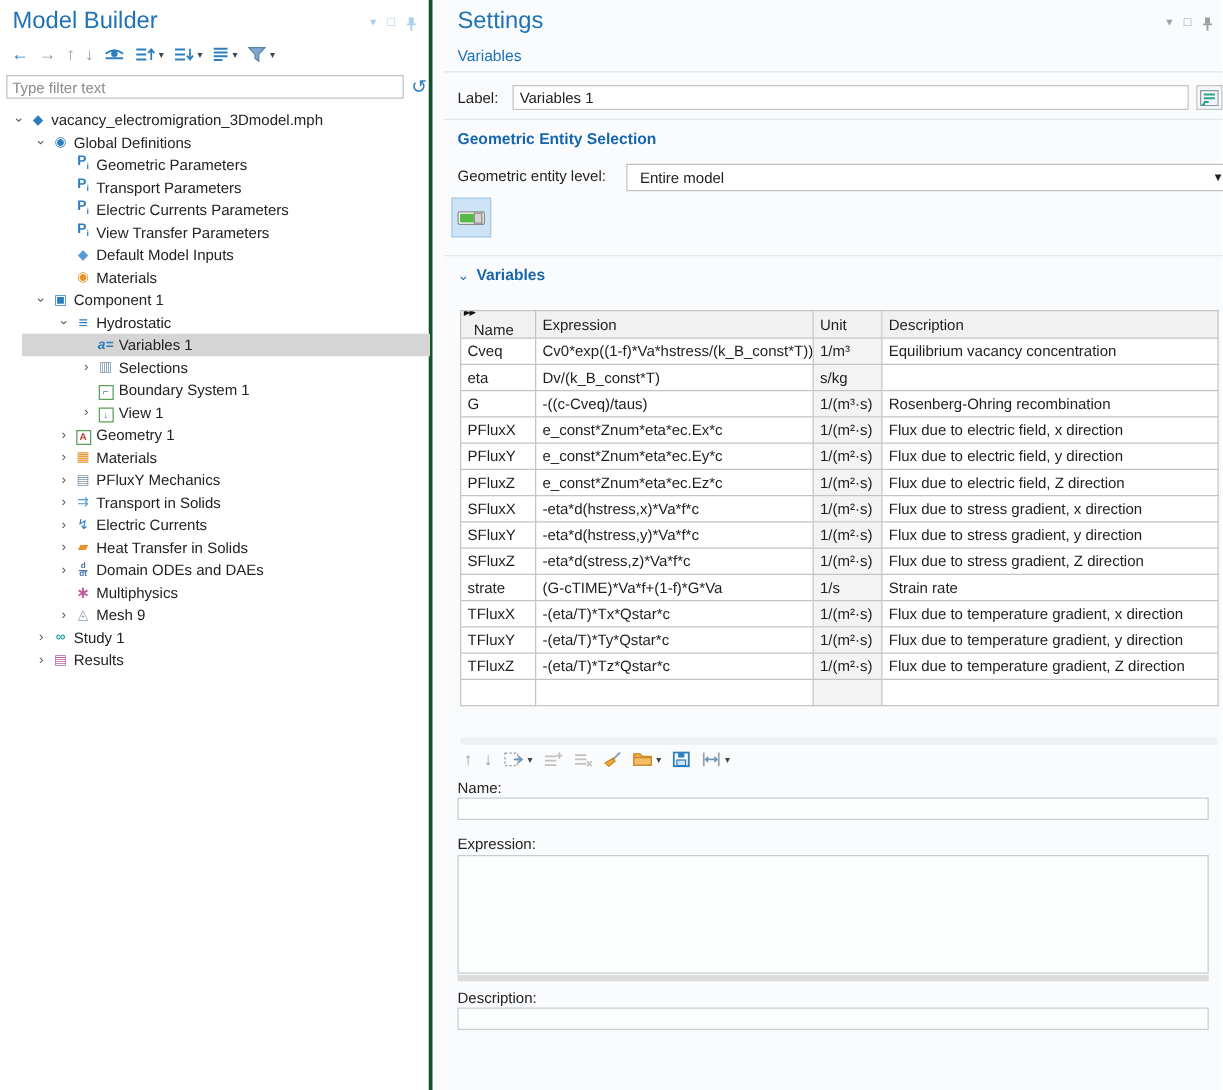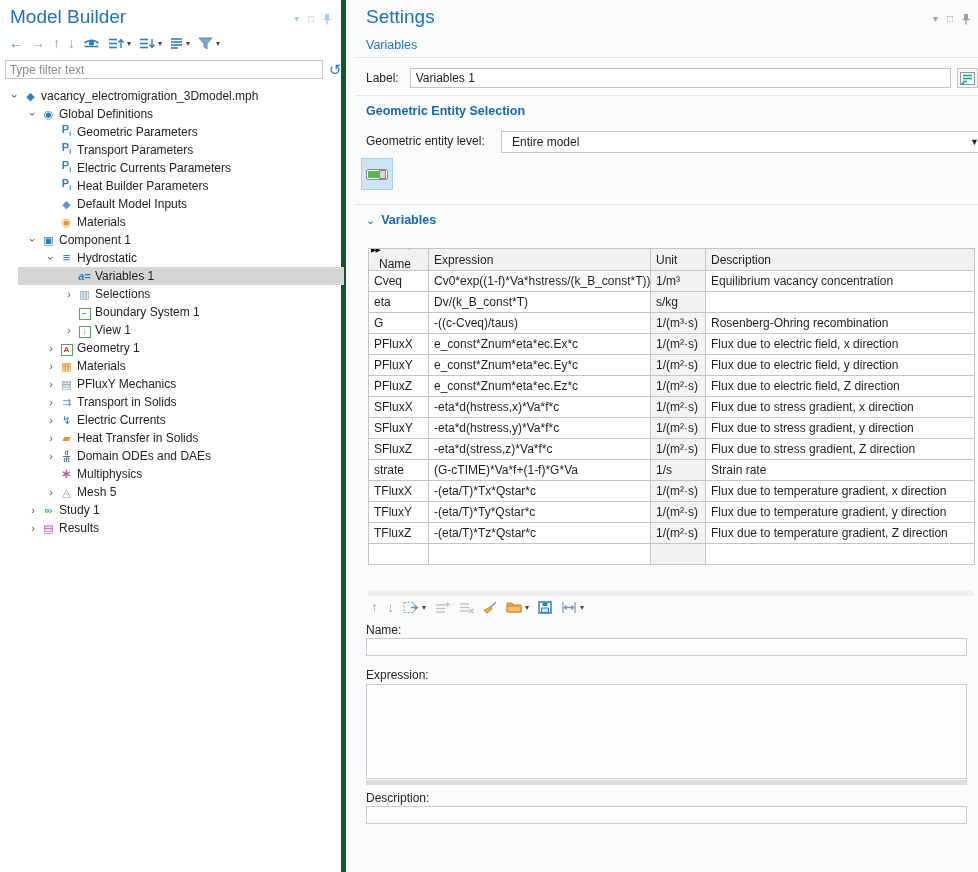--- a/index.html
+++ b/index.html
@@ -1,21 +1,21 @@
 <!DOCTYPE html>
 <html><head>
 <meta charset="utf-8">
 <style>
   * { margin:0; padding:0; box-sizing:border-box; }
   html,body { width:978px; height:872px; overflow:hidden; background:#fff;
     font-family:"Liberation Sans","DejaVu Sans",sans-serif; font-size:12px; color:#1e1e1e; }
 
   
   #left { position:absolute; left:0; top:0; width:346px; height:872px; background:#fff;
-          border-right:5px solid #14532d; }
+          border-right:3px solid #14532d; }
   .panel-title { position:absolute; left:10px; top:6px; font-size:19px; color:#1f72b5; }
   .win-icons { position:absolute; top:13px; display:flex; gap:9px; align-items:center; }
   #left .win-icons { right:10px; }
   .win-icons .wi { font-size:10px; line-height:10px; }
   .wi.lt { color:#a9cdea; } .wi.gy { color:#9aa0a6; }
 
   .mb-toolbar { position:absolute; left:6px; top:34px; display:flex; align-items:center; gap:2px; }
   .tbtn { display:inline-flex; align-items:center; gap:2px; padding:2px 3px; border-radius:2px; }
   .ar { font-size:14px; line-height:14px; }
   .ar.blue { color:#2d7dc1; } .ar.gray { color:#9aa0a6; }
@@ -211,21 +211,21 @@
         <span class="tlabel">Transport Parameters</span>
       </div>
       <div class="trow" style="padding-left: 44px;">
         <span class="chev"></span>
         <span class="ticon"><span class="ic-pi">P<sub>i</sub></span></span>
         <span class="tlabel">Electric Currents Parameters</span>
       </div>
       <div class="trow" style="padding-left: 44px;">
         <span class="chev"></span>
         <span class="ticon"><span class="ic-pi">P<sub>i</sub></span></span>
-        <span class="tlabel">Heat Builder Parameters</span>
+        <span class="tlabel">View Transfer Parameters</span>
       </div>
       <div class="trow" style="padding-left: 44px;">
         <span class="chev"></span>
         <span class="ticon"><span class="ic-ltblue">◆</span></span>
         <span class="tlabel">Default Model Inputs</span>
       </div>
       <div class="trow" style="padding-left: 44px;">
         <span class="chev"></span>
         <span class="ticon"><span class="ic-orange">◉</span></span>
         <span class="tlabel">Materials</span>
@@ -296,21 +296,21 @@
         <span class="tlabel">Domain ODEs and DAEs</span>
       </div>
       <div class="trow" style="padding-left: 44px;">
         <span class="chev"></span>
         <span class="ticon"><span class="ic-mp">∗</span></span>
         <span class="tlabel">Multiphysics</span>
       </div>
       <div class="trow" style="padding-left: 44px;">
         <span class="chev"><span class="closed">›</span></span>
         <span class="ticon"><span class="ic-mesh">◬</span></span>
-        <span class="tlabel">Mesh 5</span>
+        <span class="tlabel">Mesh 9</span>
       </div>
       <div class="trow" style="padding-left: 26px;">
         <span class="chev"><span class="closed">›</span></span>
         <span class="ticon"><span class="ic-teal">∞</span></span>
         <span class="tlabel">Study 1</span>
       </div>
       <div class="trow" style="padding-left: 26px;">
         <span class="chev"><span class="closed">›</span></span>
         <span class="ticon"><span class="ic-purple">▤</span></span>
         <span class="tlabel">Results</span>

